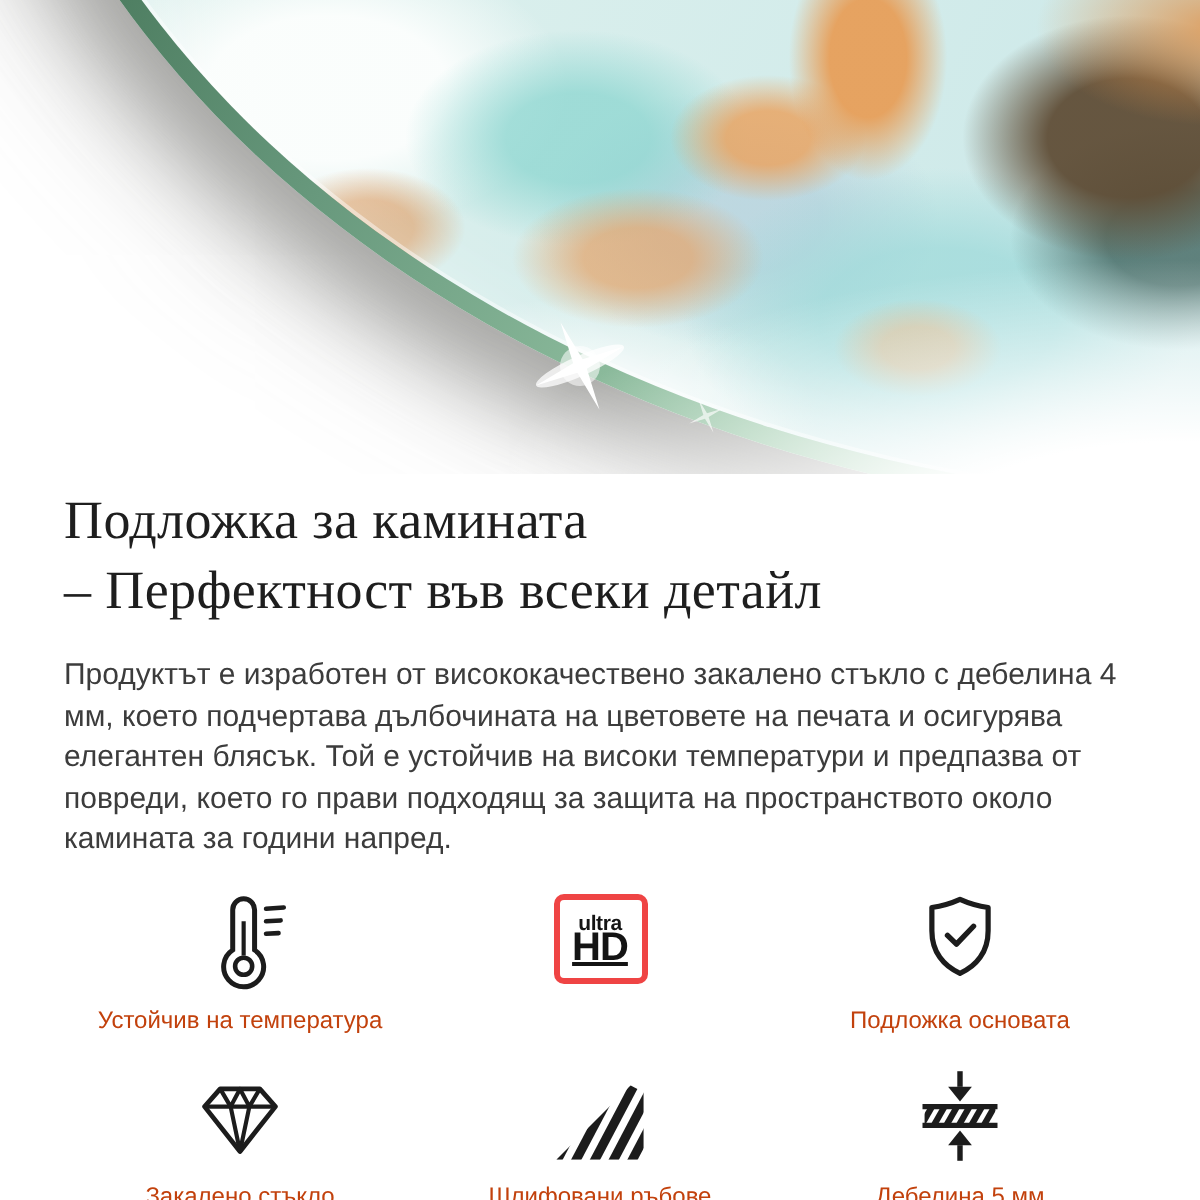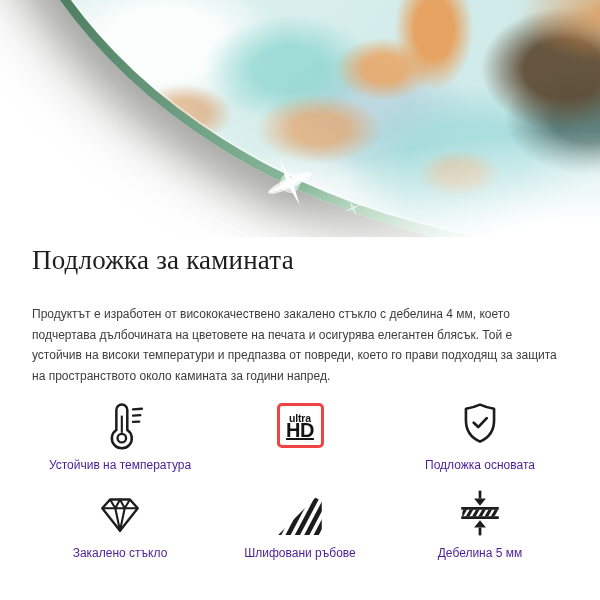--- a/index.html
+++ b/index.html
@@ -47,33 +47,33 @@
 
   
   .content { padding: 0 32px; }
   .page-title {
     margin-top: 6px;
     font-family: "Liberation Serif", "DejaVu Serif", serif;
     font-weight: 400; color: #1e1e1e;
     font-size: 27px; line-height: 35px; letter-spacing: 0.2px;
   }
   .description {
-    margin-top: 26px; max-width: 528px;
-    font-size: 12px; line-height: 20.5px; color: #3c3c3c;
+    margin-top: 15px; max-width: 528px;
+    font-size: 15px; line-height: 20.5px; color: #3c3c3c;
   }
 
   
   .features {
     margin-top: 14px;
     display: grid; grid-template-columns: repeat(3, 1fr);
     row-gap: 16px; column-gap: 4px;
   }
   .feature { display: flex; flex-direction: column; align-items: center; }
   .feature-icon-box { height: 50px; display: flex; align-items: center; justify-content: center; }
-  .feature-label { margin-top: 8px; font-size: 12px; color: #4c1d95; text-align: center; }
+  .feature-label { margin-top: 8px; font-size: 12px; color: #c2410c; text-align: center; }
 
   .uhd-box {
     width: 47px; height: 45px; border: 3px solid #ef4444; border-radius: 5px;
     display: flex; flex-direction: column; align-items: center; justify-content: center;
     color: #141414;
   }
   .uhd-top { font-size: 10.5px; font-weight: 700; line-height: 10px; letter-spacing: -0.2px; }
   .uhd-bottom { font-size: 20px; font-weight: 800; line-height: 15px; letter-spacing: -0.5px; text-decoration: underline; }
 
   svg .stroke { fill: none; stroke: #1c1c1c; stroke-width: 2.4; }
@@ -95,20 +95,21 @@
   </svg>
   <svg class="sparkle sparkle-small" viewBox="0 0 52 52">
     <path d="M26,2 L28.6,23.4 L50,26 L28.6,28.6 L26,50 L23.4,28.6 L2,26 L23.4,23.4 Z" fill="#ffffff"></path>
   </svg>
 </div>
 
 <div class="content">
 
   <h1 class="page-title">
     <span>Подложка за камината</span><br>
+    <span>– Перфектност във всеки детайл</span>
   </h1>
 
   <p class="description">Продуктът е изработен от висококачествено закалено стъкло с дебелина 4 мм, което подчертава дълбочината на цветовете на печата и осигурява елегантен блясък. Той е устойчив на високи температури и предпазва от повреди, което го прави подходящ за защита на пространството около камината за години напред.</p>
 
   <div class="features">
 
     <div class="feature">
       <div class="feature-icon-box">
         <svg width="50" height="50" viewBox="0 0 48 48">
           <path class="stroke" d="M20.5,28.8 L20.5,9.5 A5.25,5.25 0 0 1 31,9.5 L31,28.8 A9.6,9.6 0 1 1 20.5,28.8 Z"></path>

